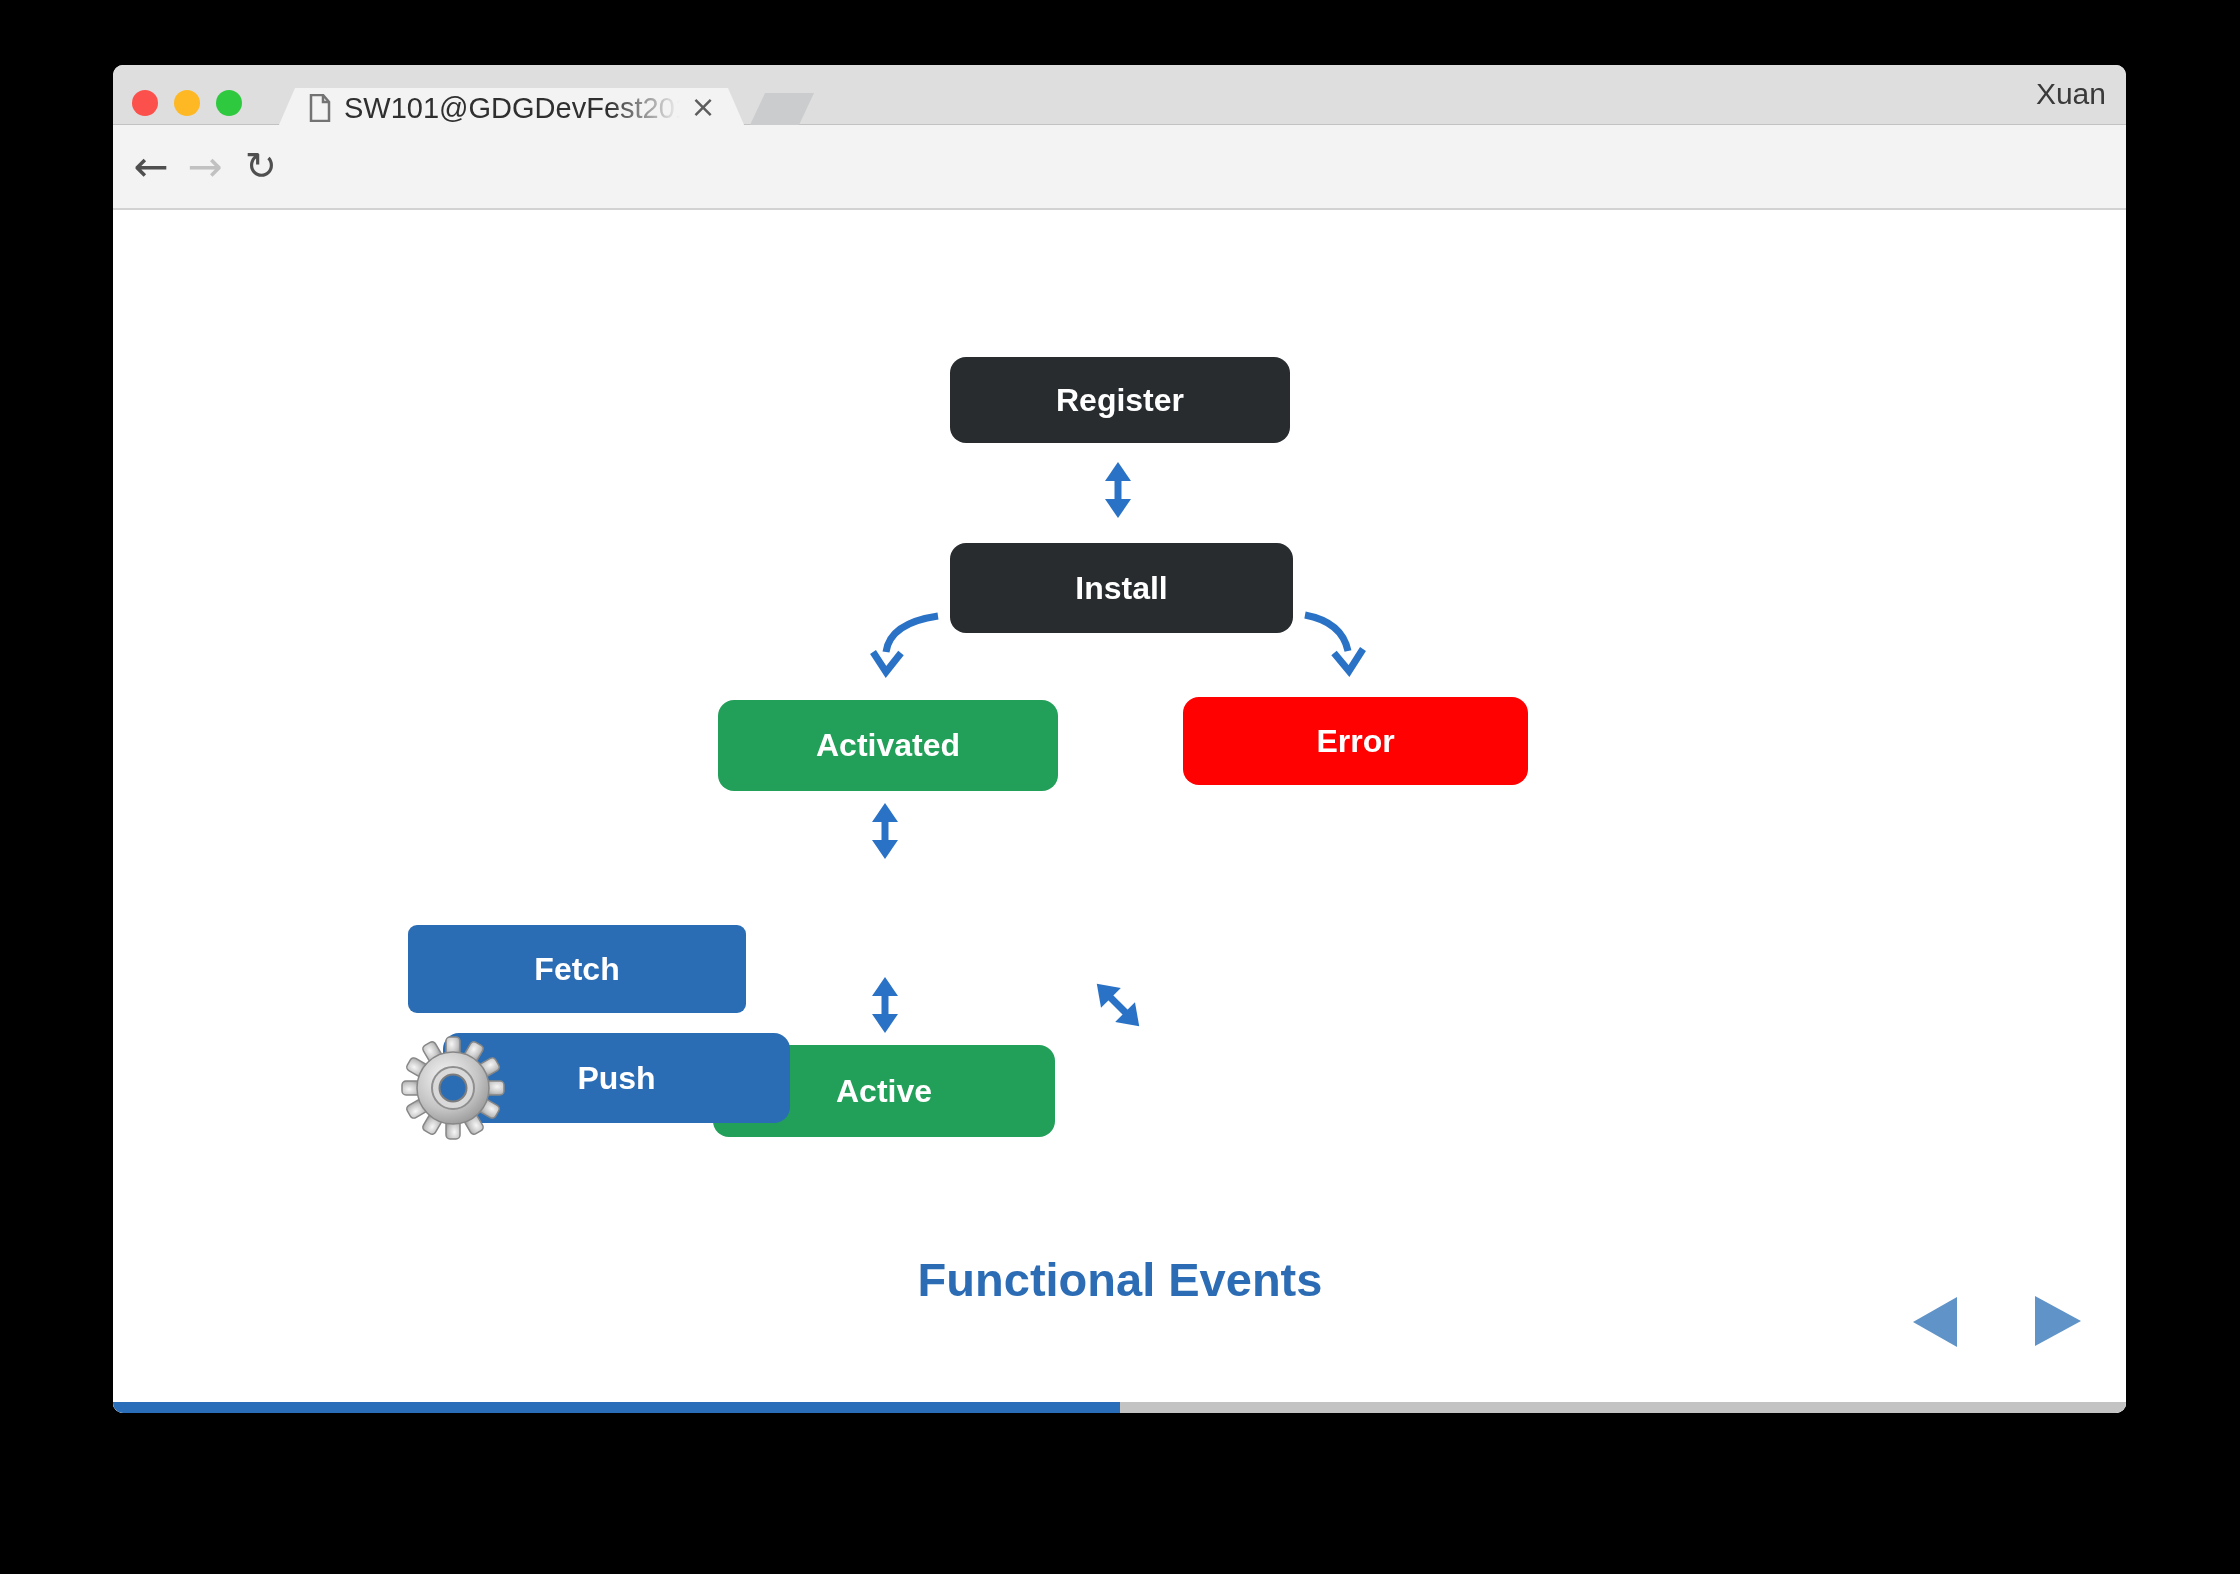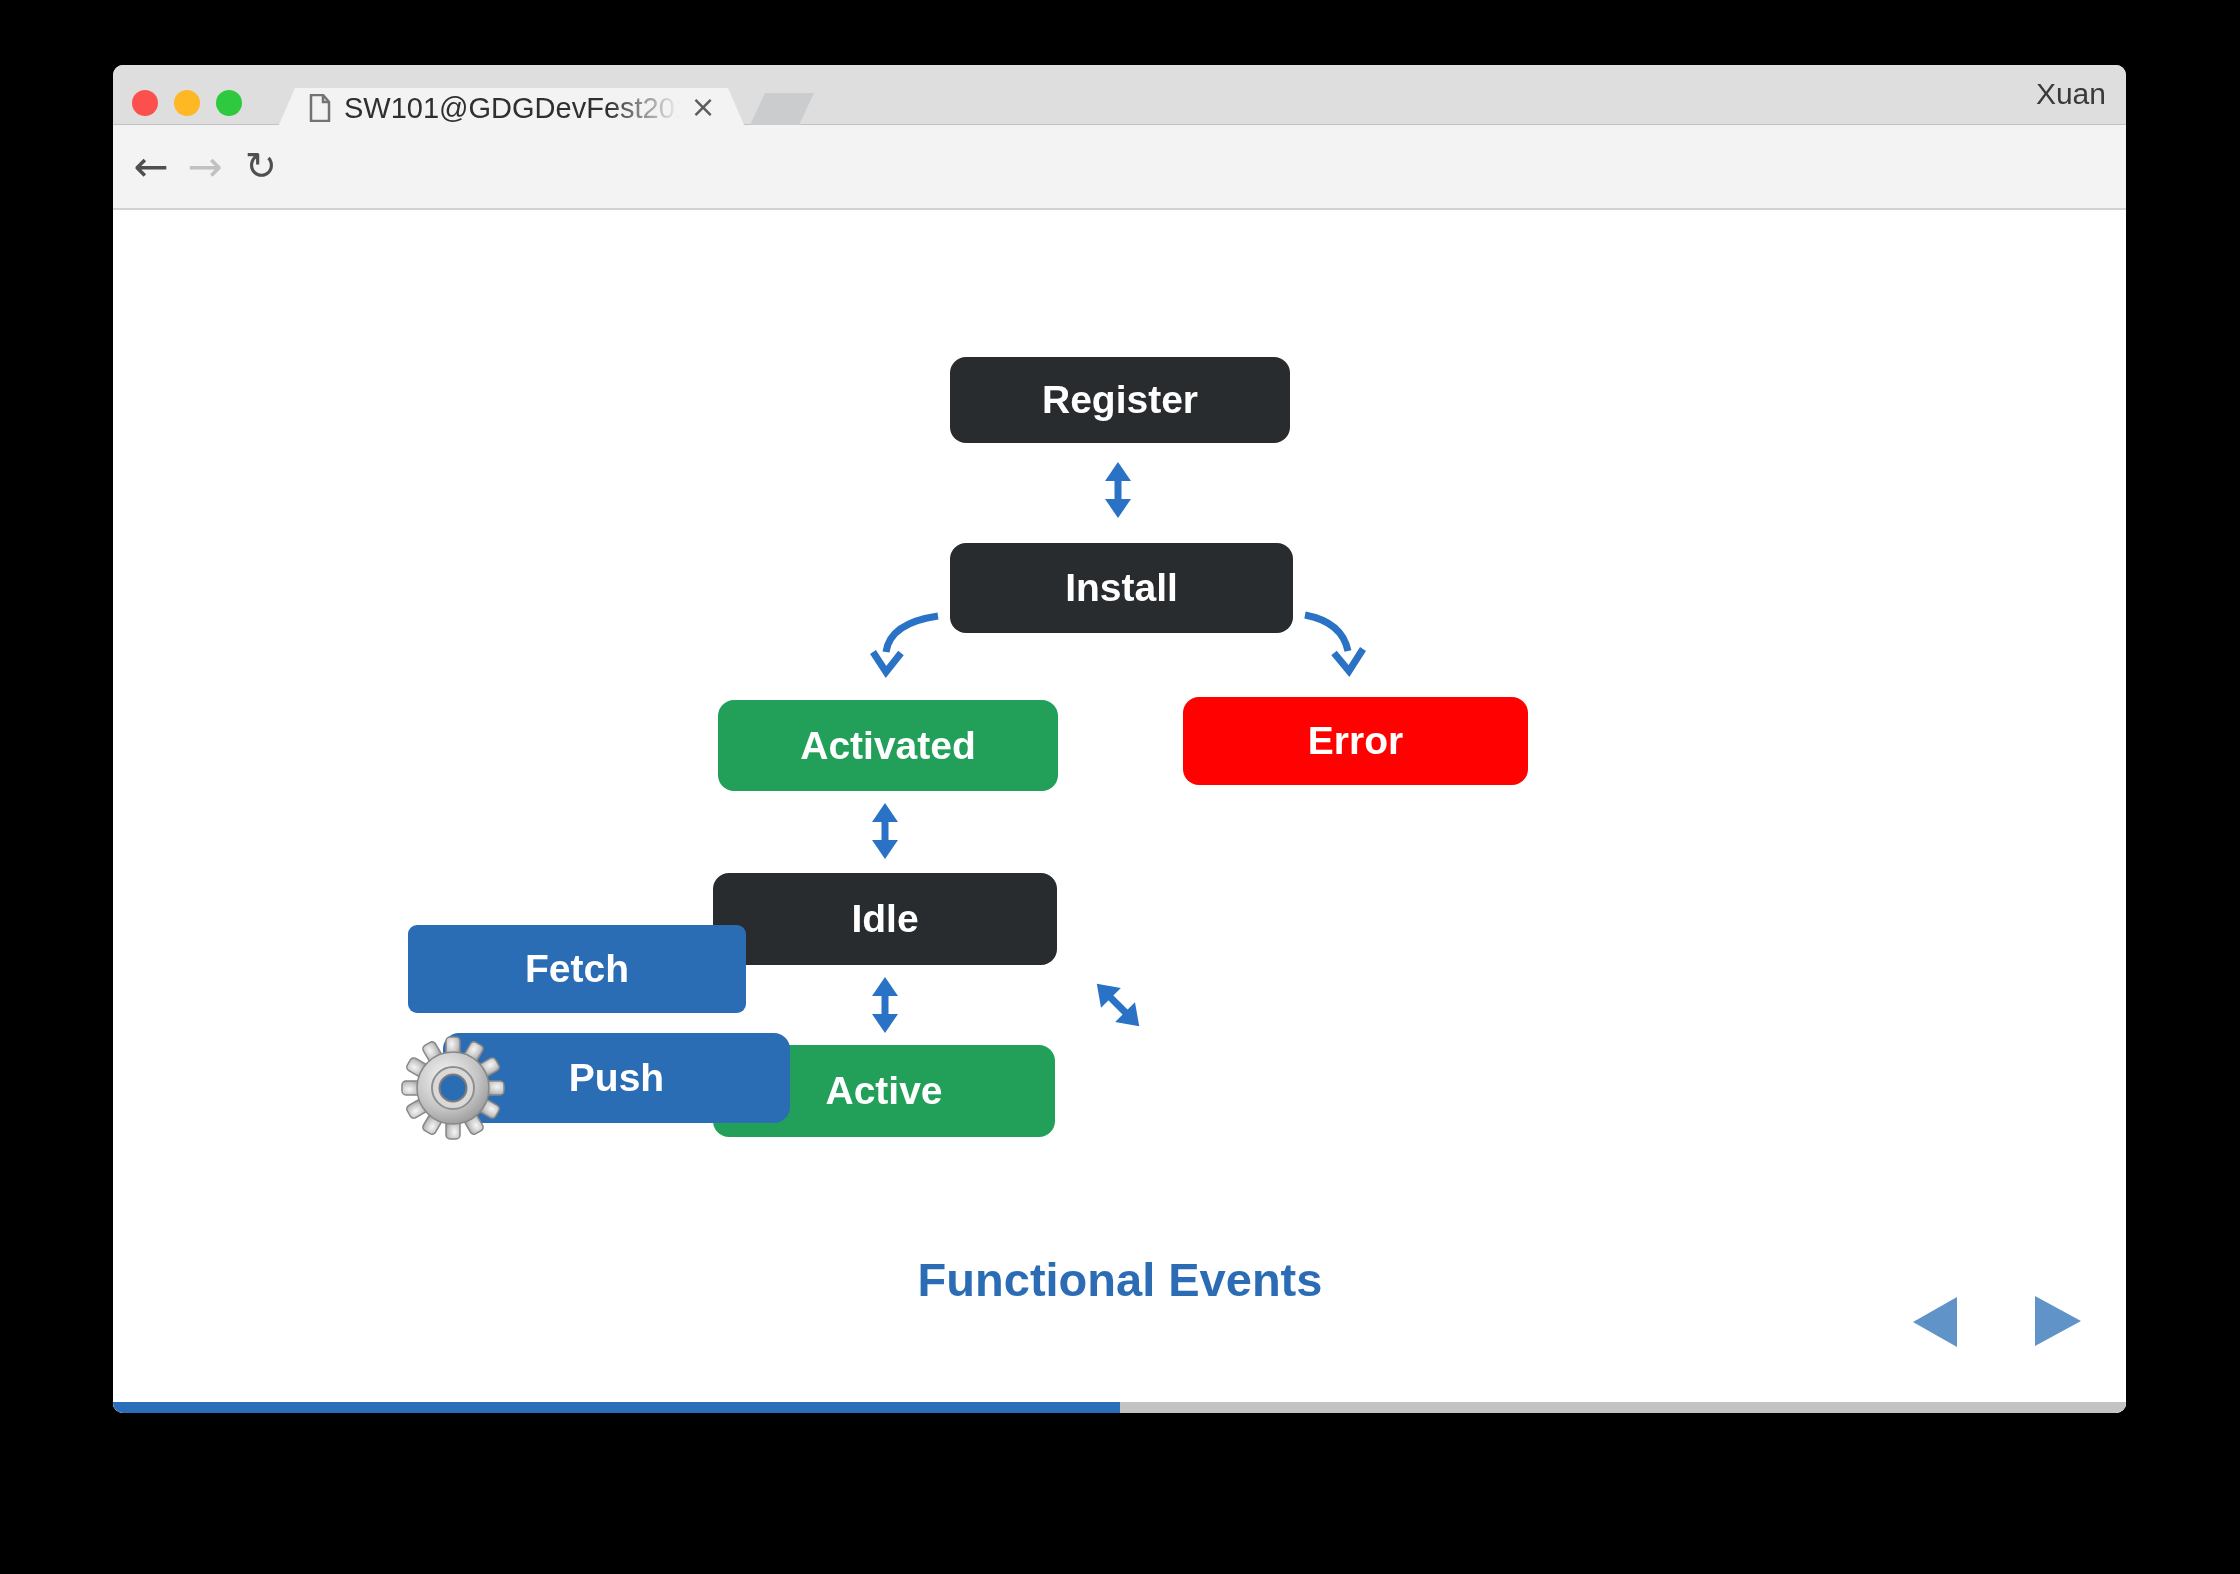--- a/index.html
+++ b/index.html
@@ -46,21 +46,21 @@
   .avatar { position:absolute; left:1908px; top:91px; width:42px; height:42px; border-radius:50%;
             background:radial-gradient(circle at 35% 30%, #a9c0d1, #6488a1 55%, #44647c); overflow:hidden; }
   .avatar::after { content:""; position:absolute; left:18px; top:8px; width:9px; height:30px; background:#e9eef2;
                    transform:rotate(8deg); }
   .menu-dots { position:absolute; left:1971px; top:94px; width:16px; height:36px; }
   .menu-dots span { position:absolute; left:5px; width:7px; height:7px; border-radius:50%; background:#606060; }
   .menu-dots span:nth-child(1){ top:0; } .menu-dots span:nth-child(2){ top:14px; } .menu-dots span:nth-child(3){ top:28px; }
 
   
   .content { position:absolute; left:0; top:147px; width:2013px; height:1201px; background:#fff; }
-  .node { position:absolute; border-radius:16px; color:#fff; font-size:39px; font-weight:bold;
+  .node { position:absolute; border-radius:16px; color:#fff; font-size:32px; font-weight:bold;
           display:flex; align-items:center; justify-content:center; }
   .n-register   { left:837px;  top:145px; width:340px; height:86px; background:#282c2f; z-index:1; }
   .n-install    { left:837px;  top:331px; width:343px; height:90px; background:#282c2f; z-index:1; }
   .n-activated  { left:605px;  top:488px; width:340px; height:91px; background:#22a05a; z-index:1;text-align:center; }
   .n-error      { left:1070px; top:485px; width:345px; height:88px; background:#fe0100; z-index:1; }
   .n-idle       { left:600px;  top:661px; width:344px; height:92px; background:#282c2f; z-index:2; }
   .n-fetch      { left:295px;  top:713px; width:338px; height:88px; background:#2a6db5; z-index:3;border-radius:9px; }
   .n-push       { left:330px;  top:821px; width:347px; height:90px; background:#2a6db5; z-index:4; }
   .n-active     { left:600px;  top:833px; width:342px; height:92px; background:#22a05a; z-index:3; }
   .n-sync       { left:374px;  top:933px; width:338px; height:88px; background:#2a6db5; z-index:2; }
@@ -123,21 +123,20 @@
           <span></span>
         </div>
     </div>
 
     <div class="content">
 
       <div class="node n-register">Register</div>
       <div class="node n-install">Install</div>
       <div class="node n-activated">Activated</div>
       <div class="node n-error">Error</div>
-      <div class="node n-idle">Idle</div>
       <div class="node n-fetch">Fetch</div>
       <div class="node n-push">Push</div>
       <div class="node n-active">Active</div>
 
       <svg class="arrow-svg a-v1" width="36" height="58" viewBox="0 0 36 58">
         <line x1="18" y1="14" x2="18" y2="44" stroke="#2a72c6" stroke-width="7"></line>
         <polygon points="18,1 5,20 31,20" fill="#2a72c6"></polygon>
         <polygon points="18,57 5,38 31,38" fill="#2a72c6"></polygon>
       </svg>
       <svg class="arrow-svg a-v2" width="36" height="58" viewBox="0 0 36 58">

